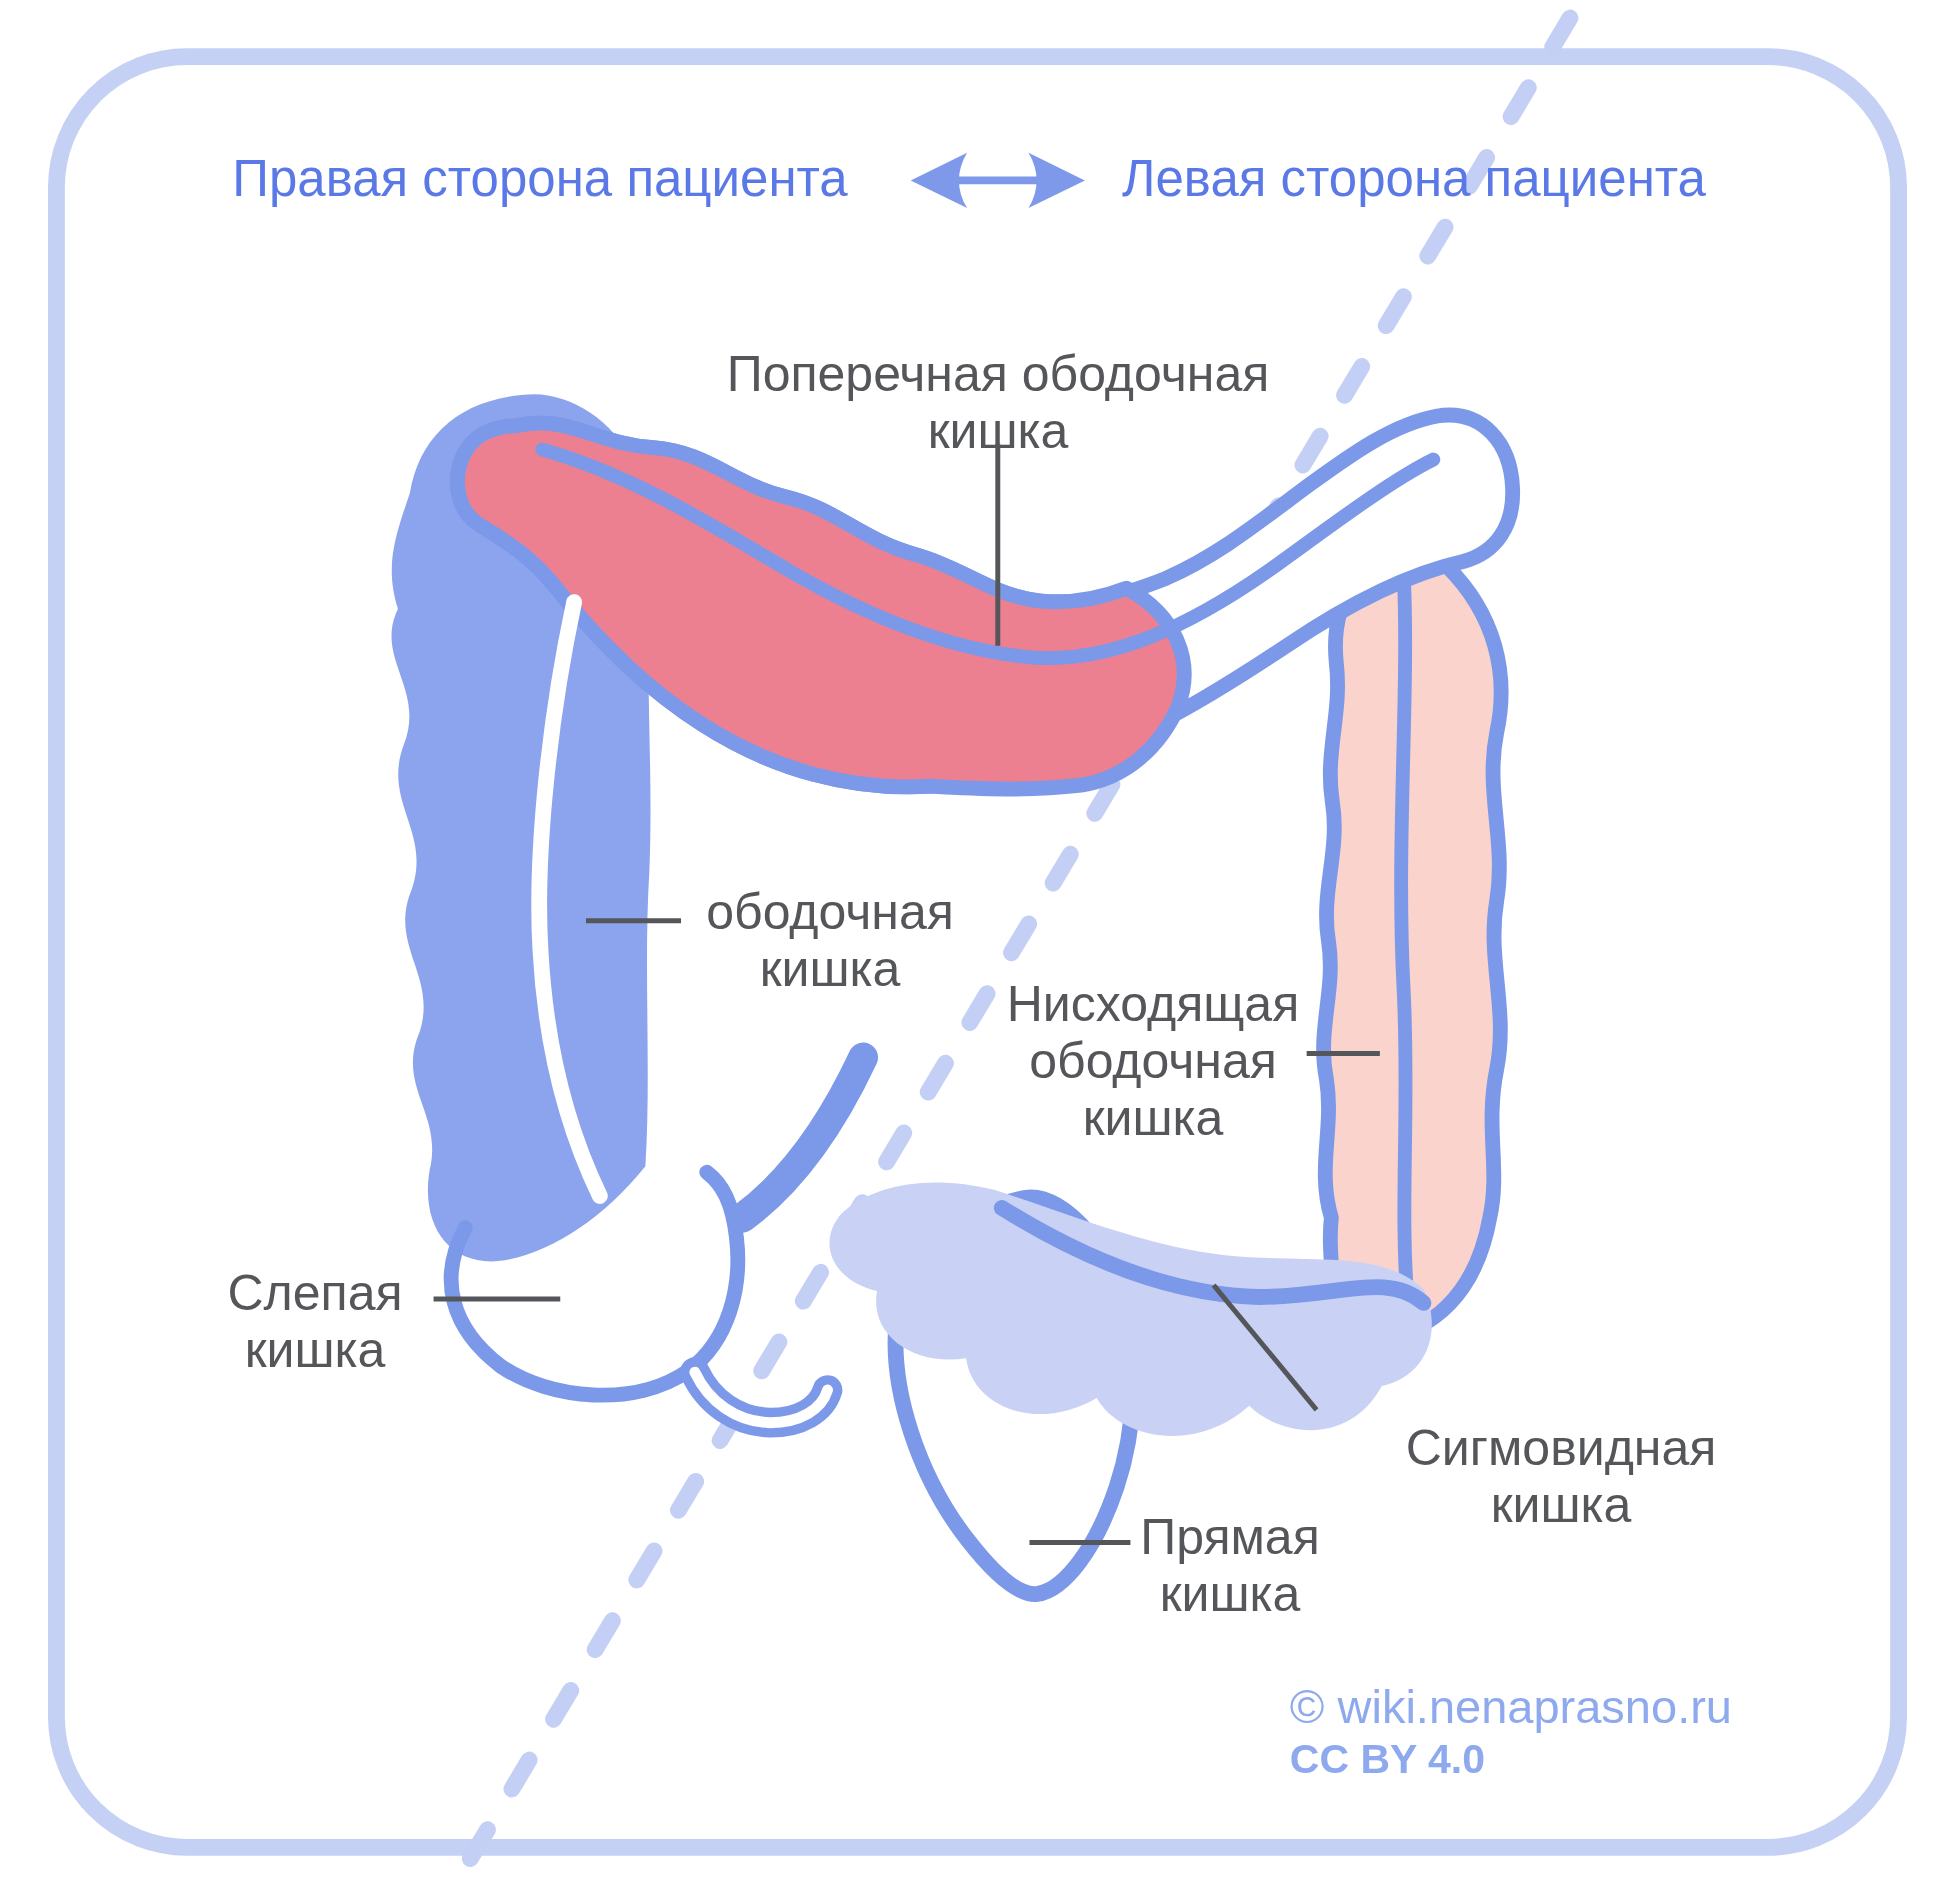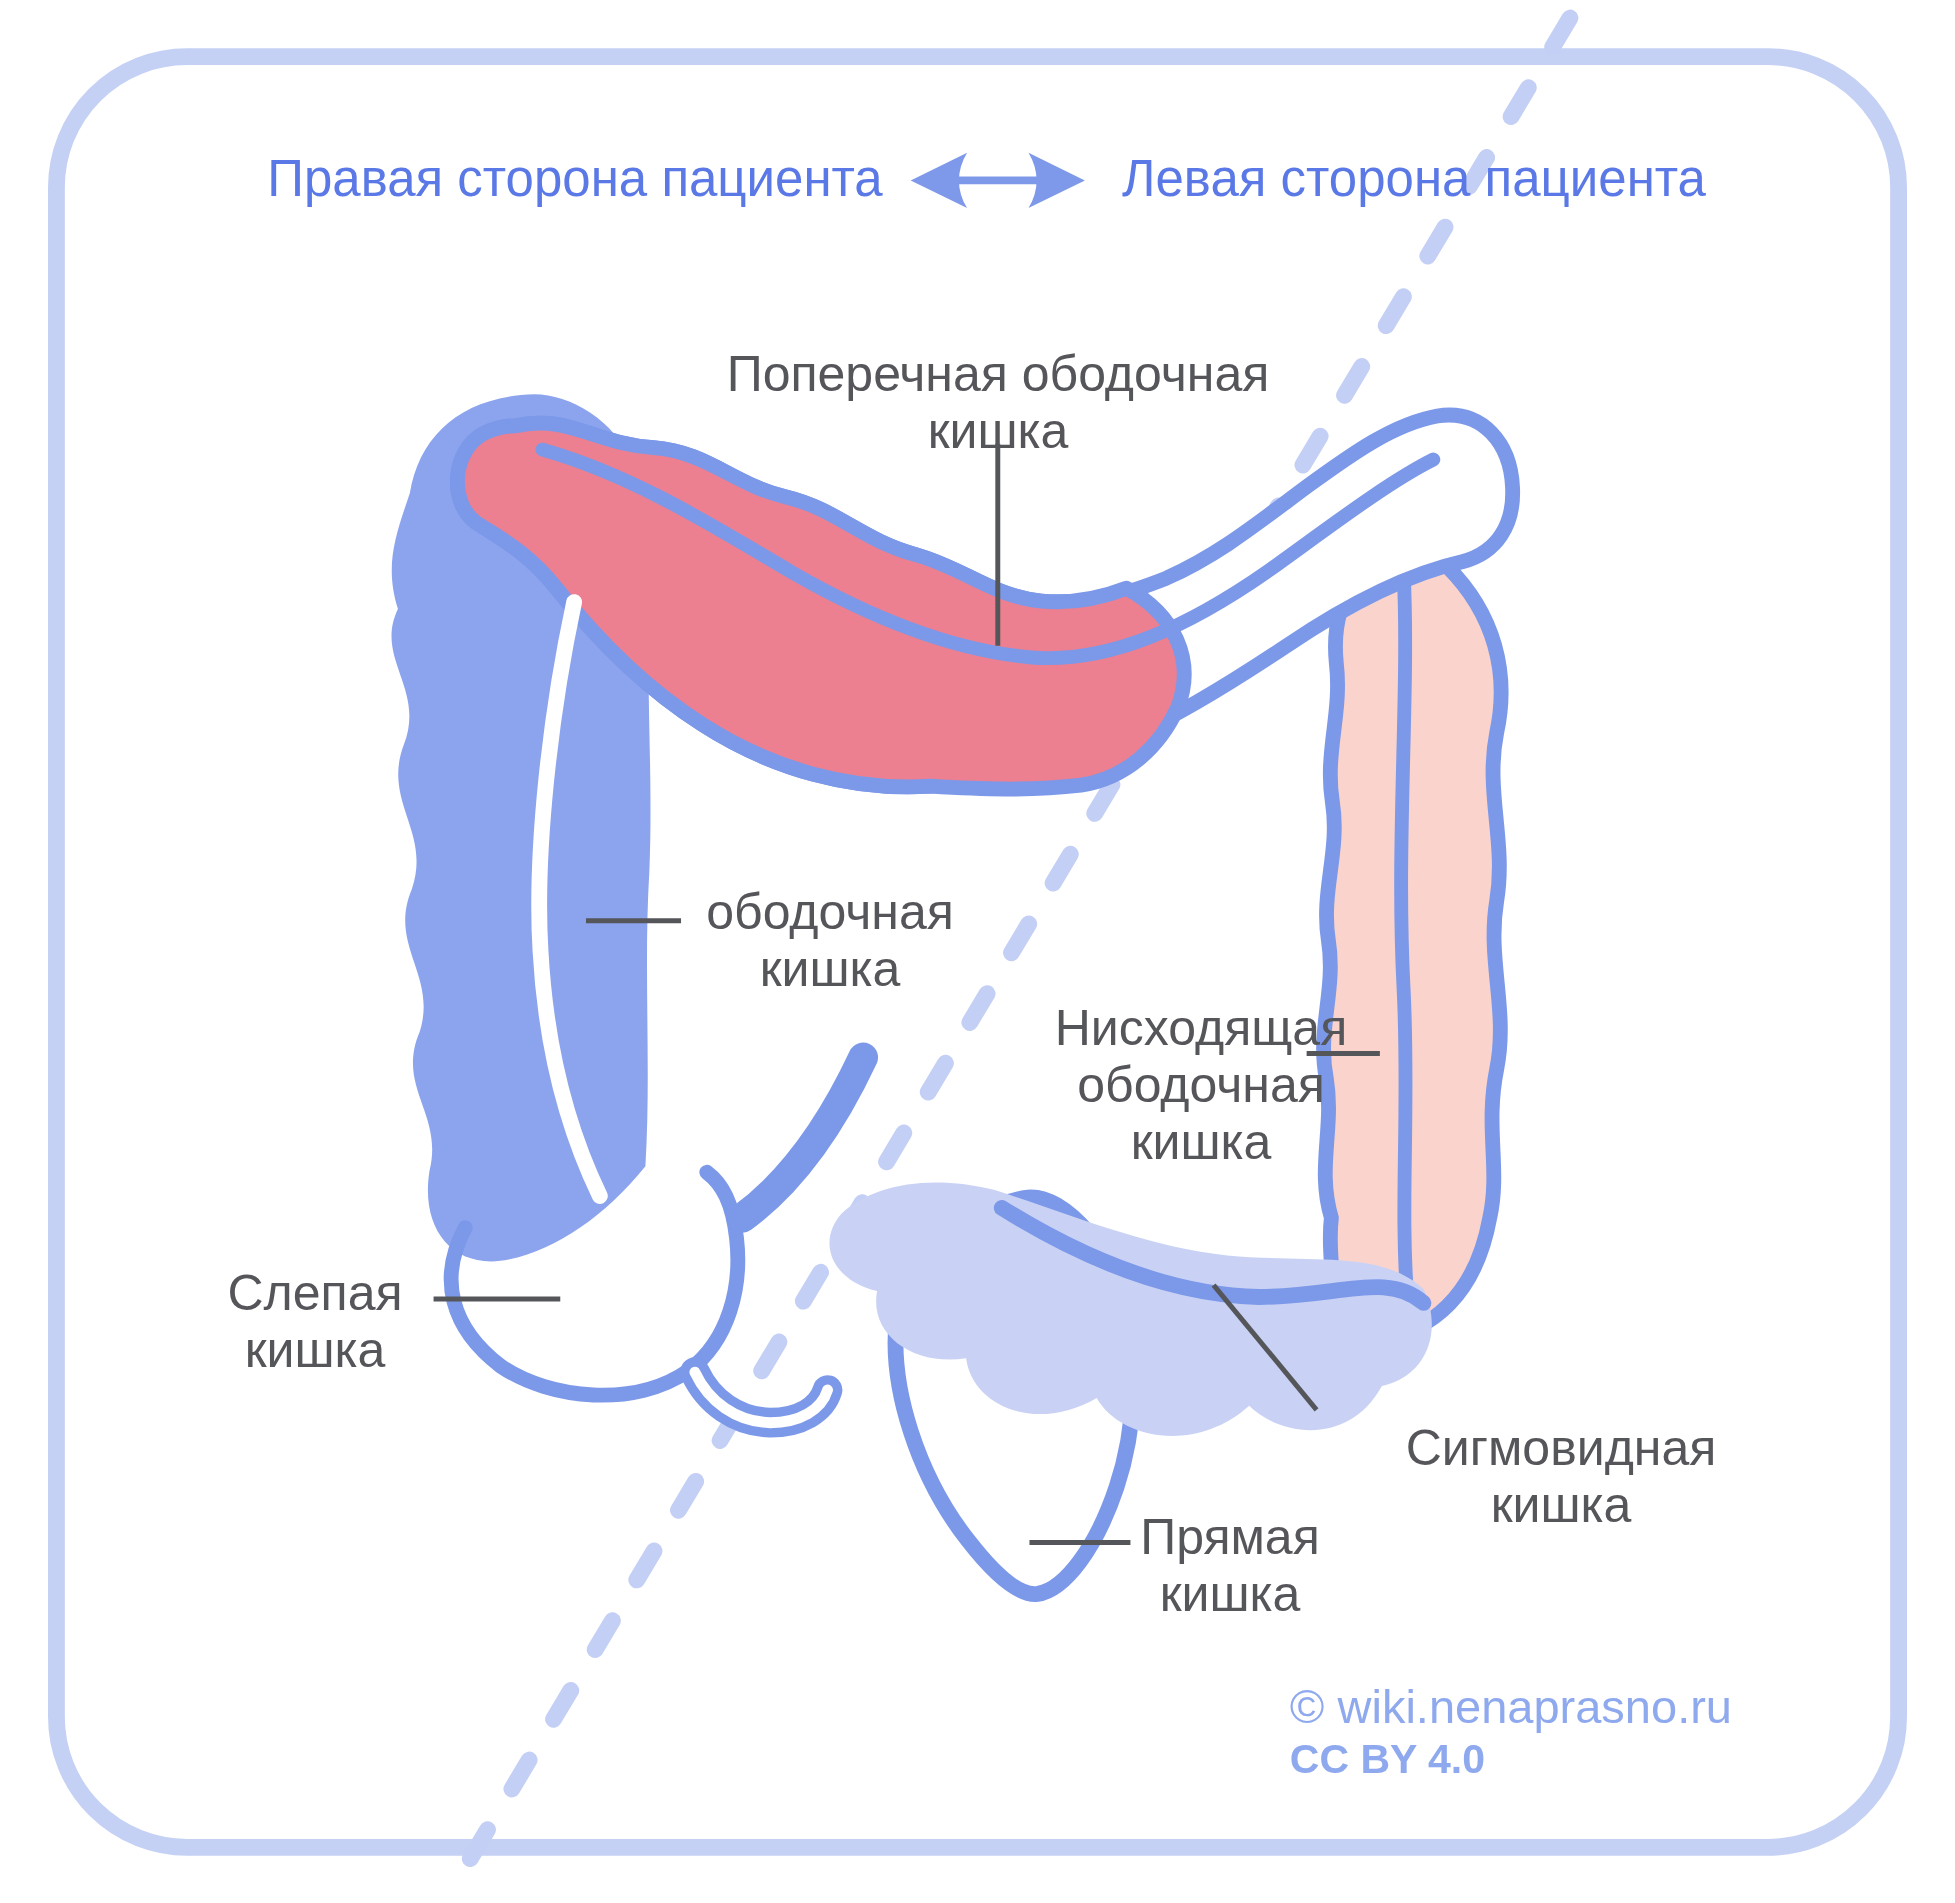--- a/index.html
+++ b/index.html
@@ -167,34 +167,34 @@
     <g stroke="#55565A" stroke-width="5">
       <line x1="1008" y1="448" x2="1008" y2="652"></line>
       <line x1="592" y1="930" x2="688" y2="930"></line>
       <line x1="1320" y1="1064" x2="1394" y2="1064"></line>
       <line x1="438" y1="1312" x2="566" y2="1312"></line>
       <line x1="1226" y1="1298" x2="1330" y2="1424"></line>
       <line x1="1040" y1="1558" x2="1142" y2="1558"></line>
     </g>
   </svg>
 
-  <div class="lbl-blue" style="left:540px;top:178px;margin-left:35px;">Правая сторона пациента</div>
+  <div class="lbl-blue" style="left:540px;top:178px;">Правая сторона пациента</div>
   <div class="lbl-blue" style="left:1414px;top:178px;">Левая сторона пациента</div>
 
   <div class="lbl" style="left:998px;top:388px;margin-top:15px;">
     <div>Поперечная ободочная</div>
     <div>кишка</div>
   </div>
 
   <div class="lbl" style="left:830px;top:941px;">
     <div>ободочная</div>
     <div>кишка</div>
   </div>
 
-  <div class="lbl" style="left:1153px;top:1085px;margin-left:48px;">
+  <div class="lbl" style="left:1153px;top:1061px;">
     <div>Нисходящая</div>
     <div>ободочная</div>
     <div>кишка</div>
   </div>
 
   <div class="lbl" style="left:315px;top:1322px;">
     <div>Слепая</div>
     <div>кишка</div>
   </div>
 

